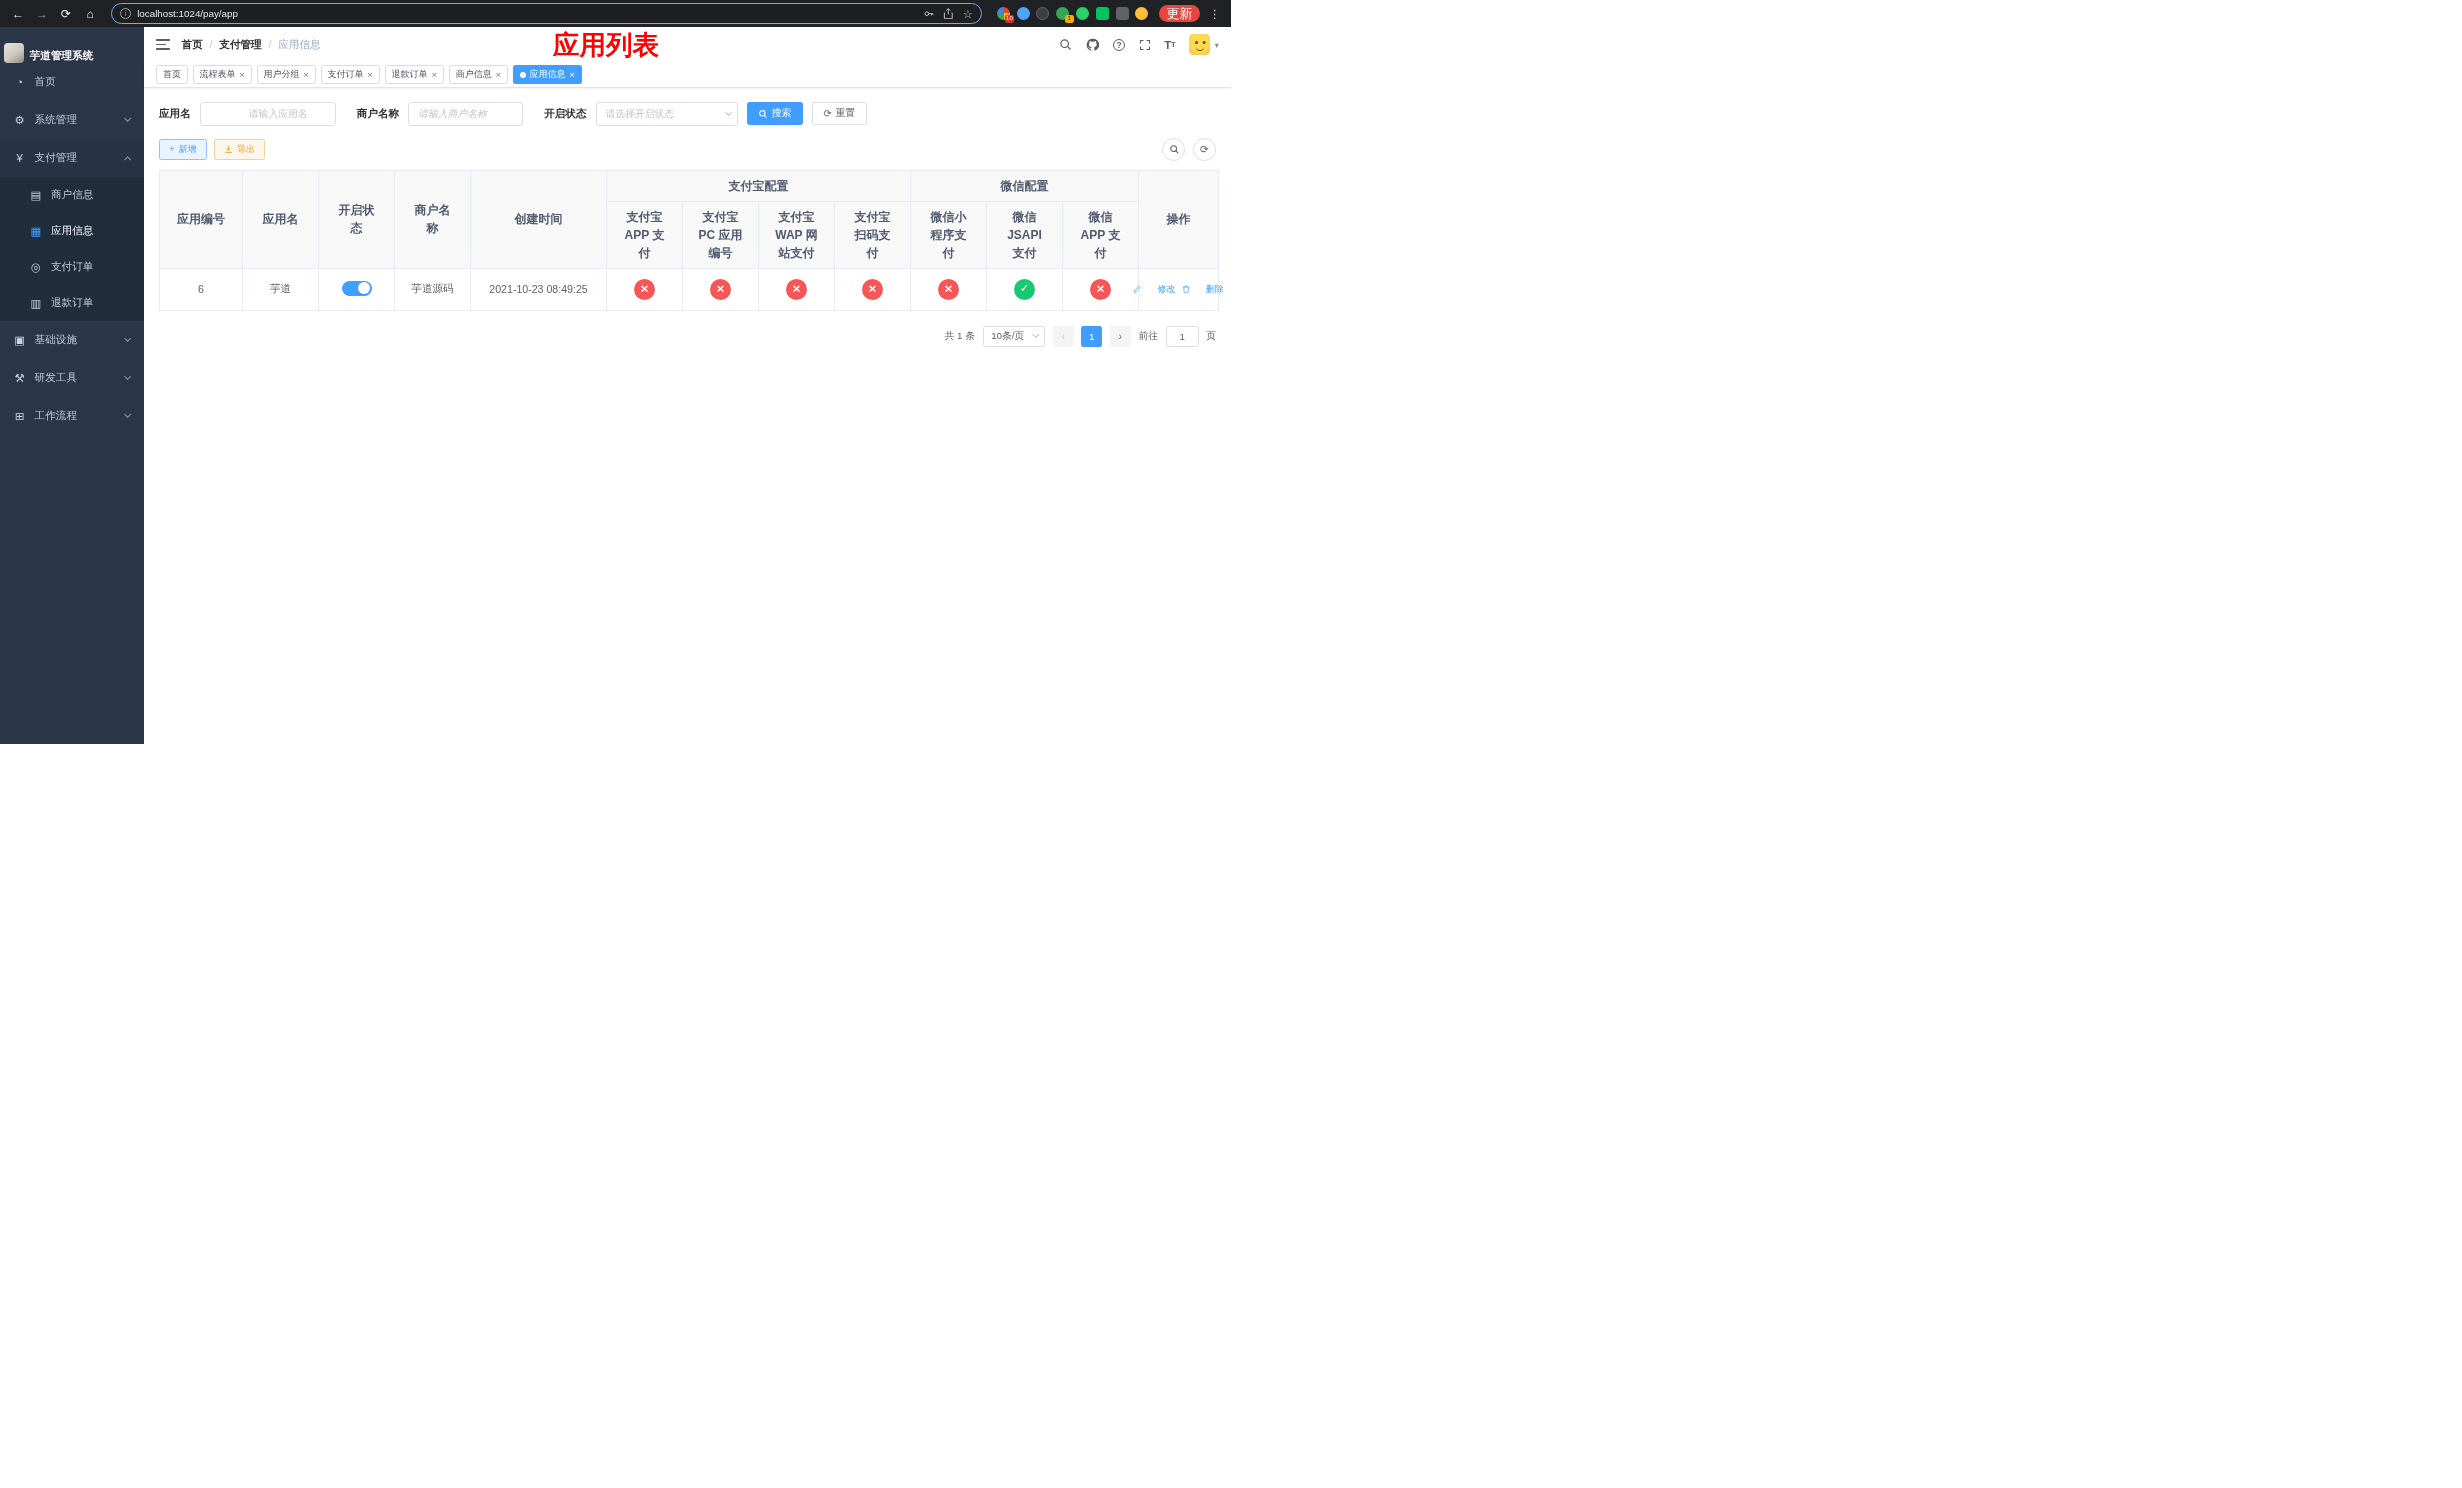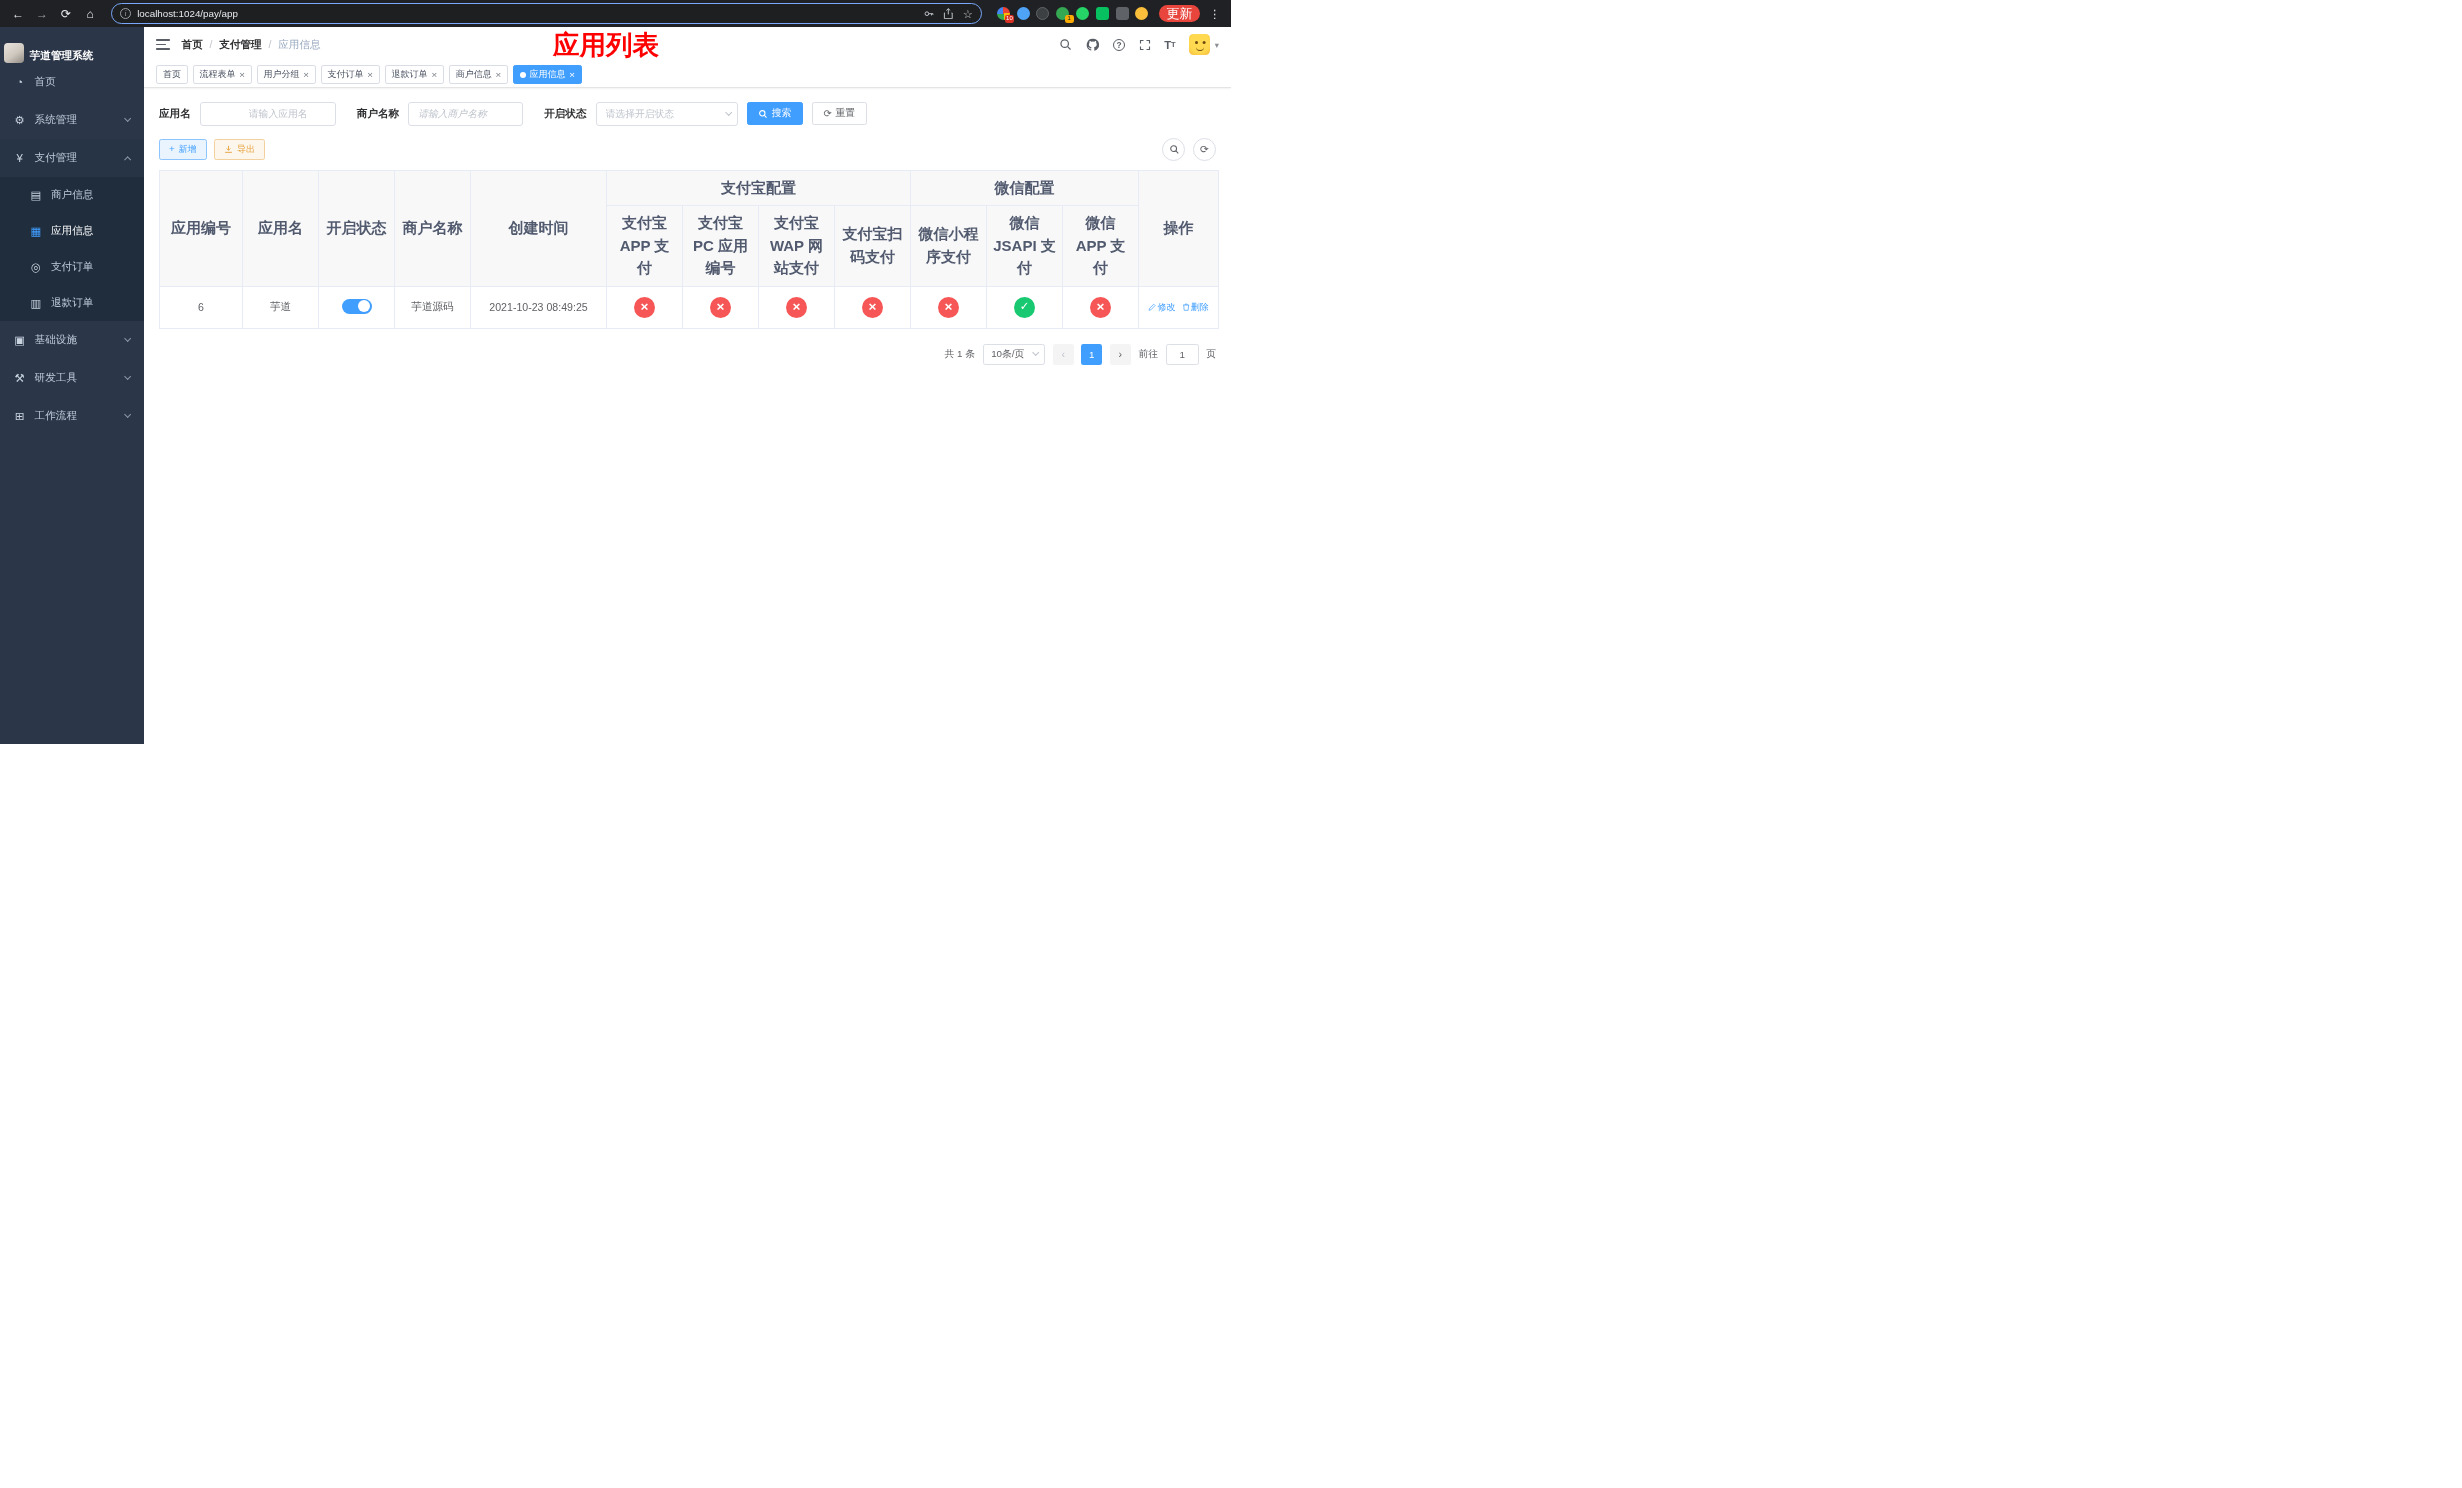--- a/index.html
+++ b/index.html
@@ -90,35 +90,35 @@
   .toolbar-row { display:flex; align-items:center; gap:7.6px; margin-bottom:9px; }
   .btn.mini { height:21px; padding:0 9px; font-size:9px; }
   .btn.plain-primary { background:#e9f4ff; border-color:#8cc4ff; color:#409eff; }
   .btn.plain-warning { background:#fdf6ec; border-color:#f3d19e; color:#e6a23c; }
   .tool-spacer { flex:1; }
   .circle-btn { width:23px; height:23px; border-radius:50%; border:0.8px solid #dcdfe6; background:#fff; color:#606266; display:flex; align-items:center; justify-content:center; cursor:pointer; }
 
   
   table { width:1057px; border-collapse:collapse; table-layout:fixed; }
   th, td { border:0.8px solid #e6ebf5; text-align:center; vertical-align:middle; }
-  thead th { background:#f8f8f9; color:#515a6e; font-weight:700; font-size:15px; padding:6px 6px; line-height:1.5; }
+  thead th { background:#f8f8f9; color:#515a6e; font-weight:700; font-size:12px; padding:6px 14px; line-height:1.5; }
   tbody td { font-size:10.6px; color:#606266; height:42px; padding:4.5px; }
   tr.hrow1 th { height:30px; }
   tr.hrow2 th { height:45px; }
 
   .switch { width:30px; height:15px; border-radius:7.6px; background:#409eff; position:relative; display:inline-block; cursor:pointer; }
   .switch::after { content:""; position:absolute; right:1.5px; top:1.5px; width:12px; height:12px; border-radius:50%; background:#fff; }
 
   .st { width:21px; height:21px; border-radius:50%; display:inline-flex; align-items:center; justify-content:center; color:#fff; font-size:11.4px; font-weight:700; }
   .st-no { background:#f65656; }
   .st-no::before { content:"×"; font-size:13.6px; line-height:1; }
   .st-yes { background:#18c971; }
   .st-yes::before { content:"✓"; font-size:11.4px; line-height:1; }
 
-  .op-link { color:#409eff; font-size:9px; display:inline-flex; align-items:center; gap:1px; cursor:pointer; white-space:nowrap; }
+  .op-link { color:#409eff; font-size:9px; display:inline-flex; align-items:center; gap:16px; cursor:pointer; white-space:nowrap; }
   .op-cell { display:flex; gap:6px; justify-content:center; align-items:center; }
 
   
   .pagination { width:1057px; display:flex; justify-content:flex-end; align-items:center; gap:7.6px; margin-top:15px; font-size:9.8px; color:#606266; }
   .psel { position:relative; height:21px; border:0.8px solid #dcdfe6; border-radius:2.3px; display:flex; align-items:center; padding:0 19.7px 0 7.6px; font-size:9.8px; color:#606266; cursor:pointer; background:#fff; }
   .psel .sel-caret { right:6.8px; }
   .pg-btn { width:21px; height:21px; border-radius:2.3px; background:#f4f4f5; display:flex; align-items:center; justify-content:center; color:#c0c4cc; font-size:10.6px; cursor:pointer; }
   .pg-btn.next { color:#606266; }
   .pg-cur { width:21px; height:21px; border-radius:2.3px; background:#409eff; color:#fff; display:flex; align-items:center; justify-content:center; font-size:9.8px; cursor:default; }
   .goto-input { width:33px; height:21px; border:0.8px solid #dcdfe6; border-radius:2.3px; text-align:center; font-size:9.8px; color:#606266; outline:none; font-family:inherit; }

